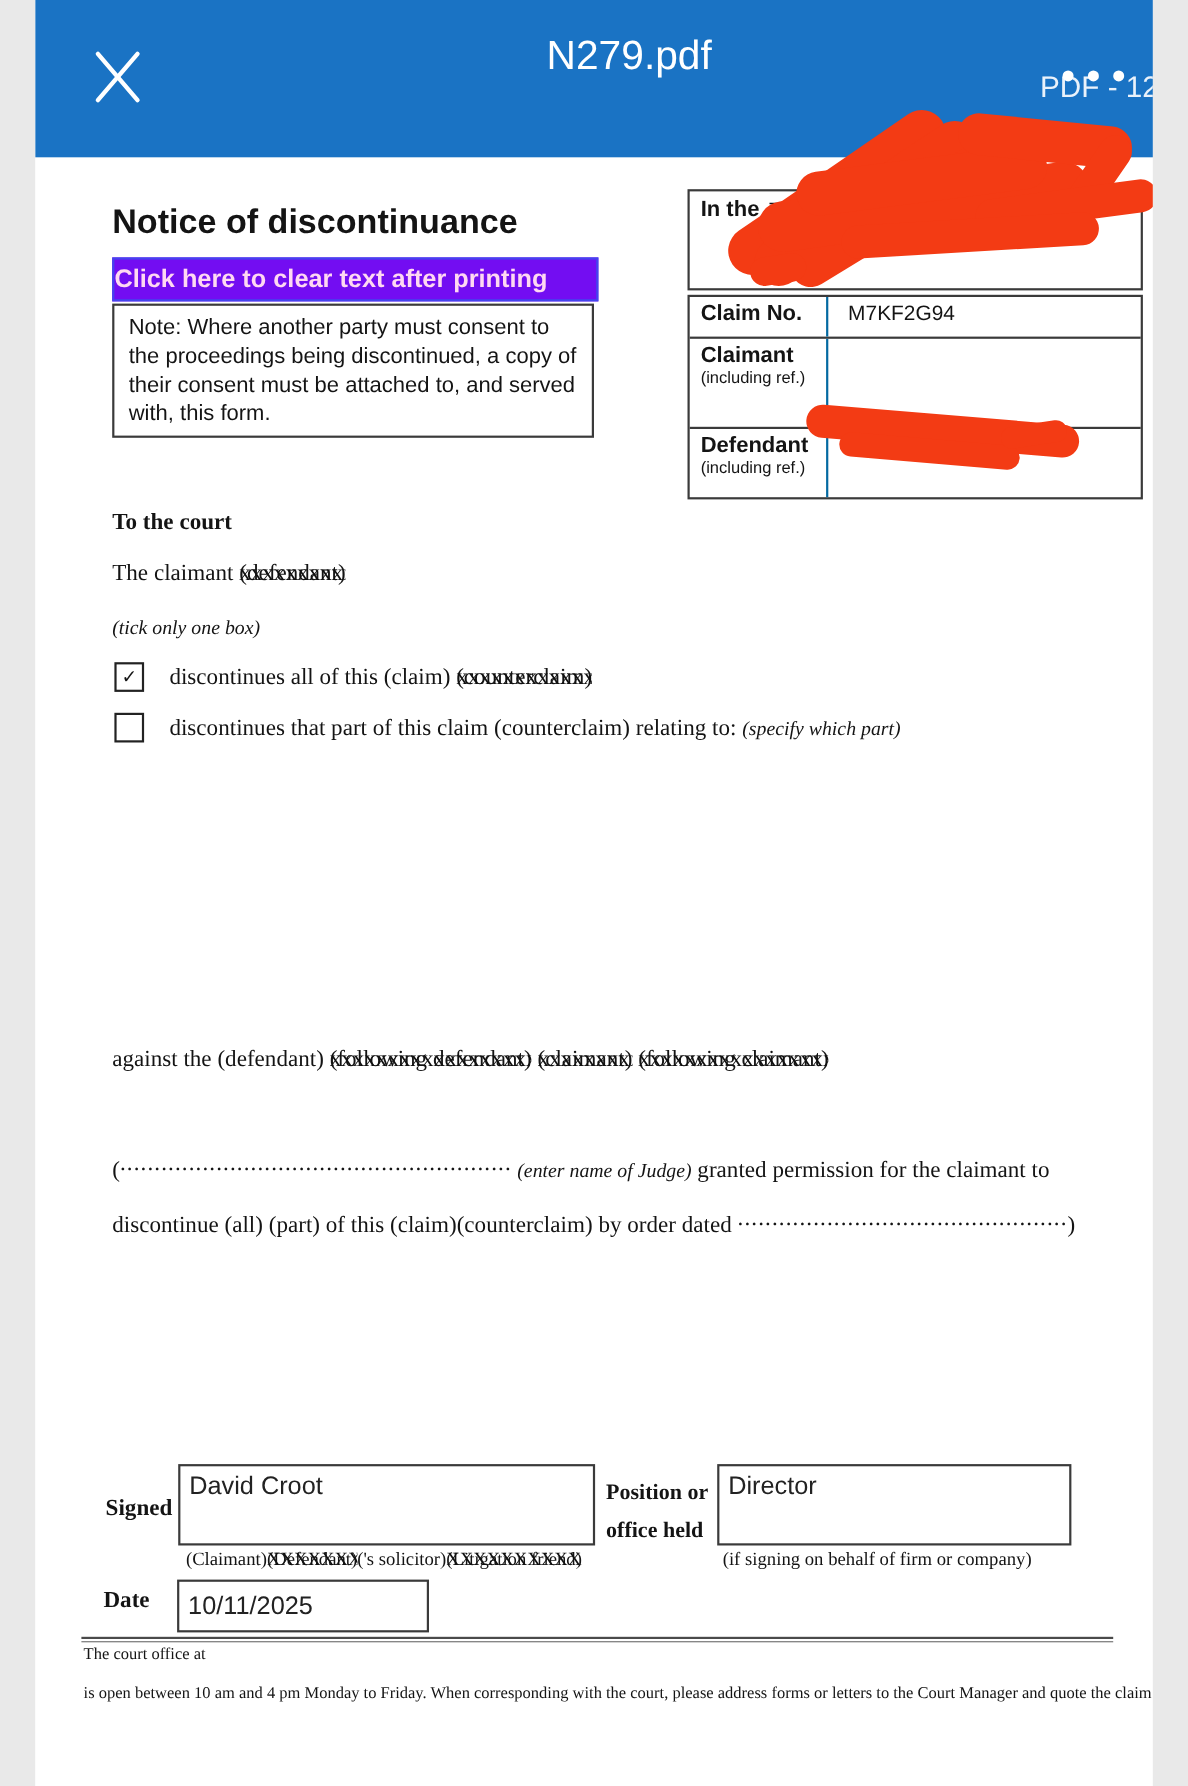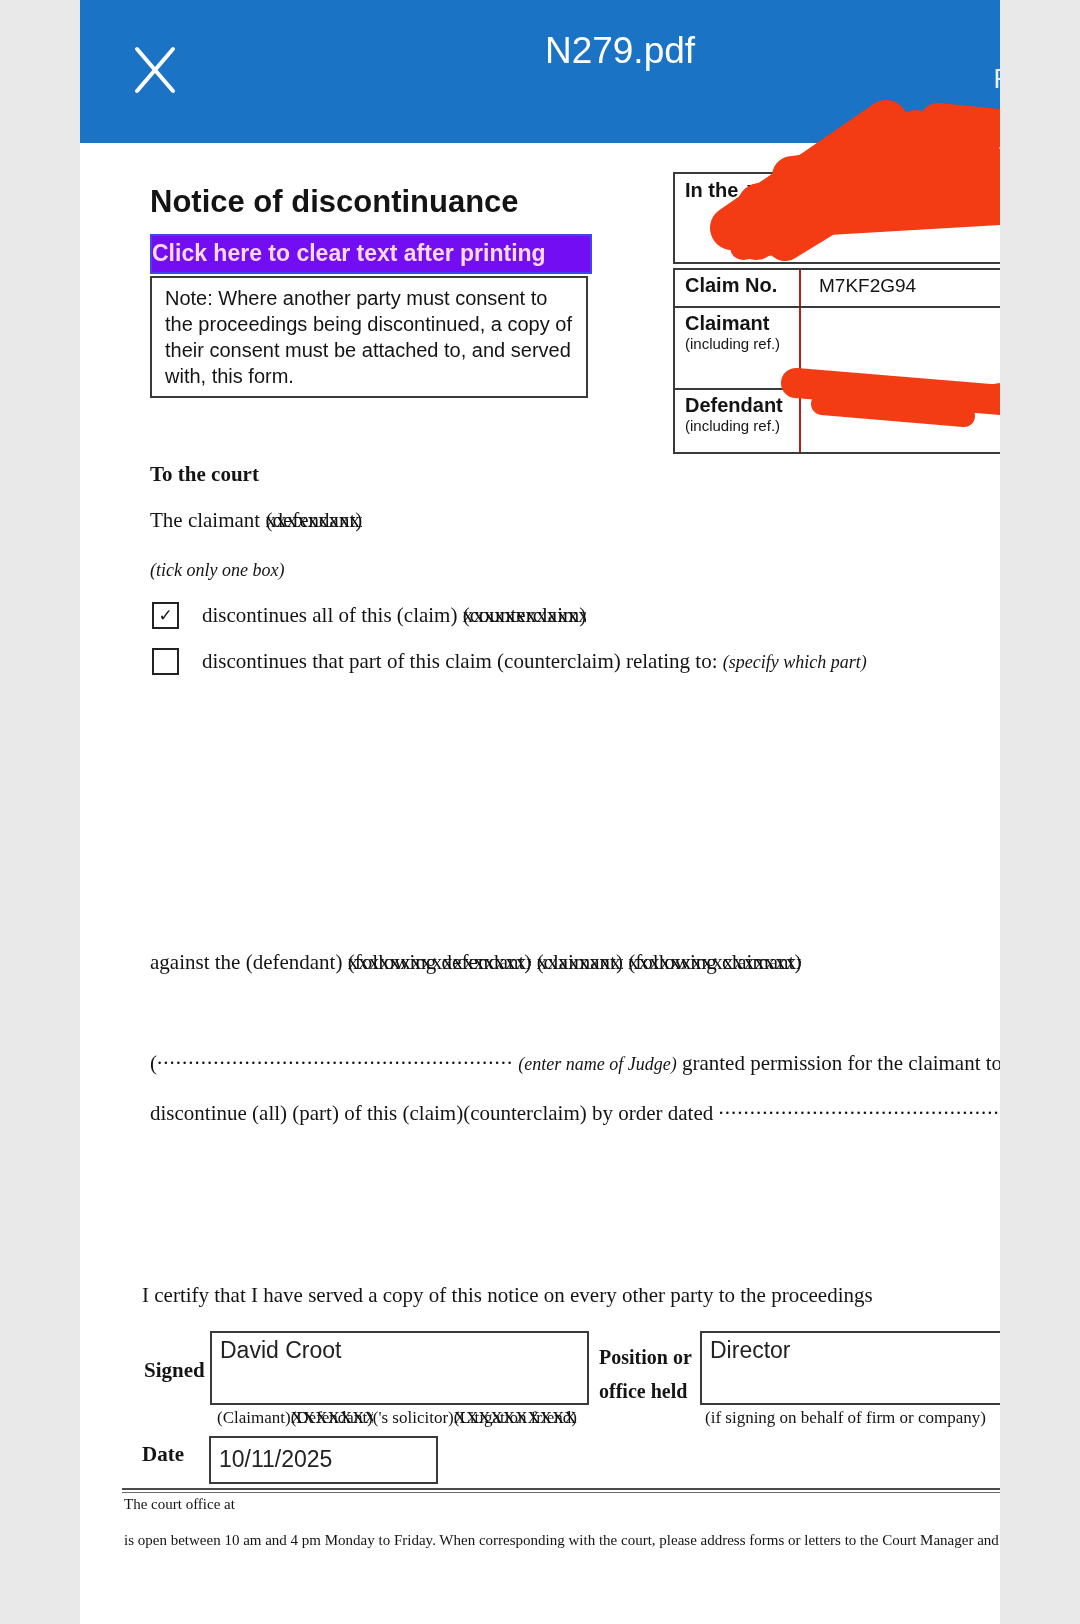--- a/index.html
+++ b/index.html
@@ -1,16 +1,16 @@
 <!DOCTYPE html>
 <html><head>
 <meta charset="utf-8">
 <style>
   html,body{margin:0;padding:0;background:#e9e9e9;}
-  .page{position:relative;width:920px;height:1624px;margin:0 auto;background:#ffffff;overflow:hidden;
+  .page{position:relative;width:1016px;height:1624px;margin:0 auto;background:#ffffff;overflow:hidden;
         font-family:"Liberation Serif", serif;color:#141414;}
   .abs{position:absolute;}
   .nowrap{white-space:nowrap;}
   .sans{font-family:"Liberation Sans", sans-serif;}
   .serif{font-family:Liberation Sans, sans-serif;}
 
   
   .vheader{left:0;top:0;width:1080px;height:143px;background:#1a73c4;z-index:10;}
   .vtitle{left:0;top:30px;width:1080px;text-align:center;color:#fff;font-size:37px;}
   .vsub{left:0;top:64px;width:1080px;text-align:right;color:#eaf2fb;font-size:27px;}
@@ -23,21 +23,21 @@
   .clearbtn{left:70px;top:234px;width:438px;height:36px;background:#730df2;border:2px solid #4444ee;
             color:#ffd8f2;font-size:23px;font-weight:bold;line-height:34px;cursor:pointer;}
   .notebox{left:70px;top:276px;width:408px;border:2px solid #3a3a3a;padding:7px 13px;font-size:20px;line-height:26px;}
 
   
   .tbox{border:2px solid #3a3a3a;background:#fff;}
   .inthe{left:593px;top:172px;width:410px;height:88px;z-index:5;}
   .tmain{left:593px;top:268px;width:410px;height:182px;z-index:5;}
   .trow{display:flex;border-bottom:2px solid #3a3a3a;}
   .trow:last-child{border-bottom:none;}
-  .tlab{width:126px;border-right:2px solid #b91c1c;padding:4px 0 4px 10px;box-sizing:border-box;}
+  .tlab{width:126px;border-right:2px solid #0369a1;padding:4px 0 4px 10px;box-sizing:border-box;}
   .tval{flex:1;padding:4px 0 4px 18px;}
   .blab{font-size:20px;font-weight:bold;}
   .slab{font-size:15px;line-height:17px;}
   .tvaltxt{font-size:19px;line-height:24px;}
   .tbl-sans{font-family:"Liberation Sans", sans-serif;}
   .r-claim{height:36px;} .r-claimant{height:80px;justify-content:space-between;} .r-def{height:62px;}
 
   
   .bodyline{font-size:21px;}
   .bold{font-weight:bold;}
@@ -137,21 +137,20 @@
 
   <div class="abs bodyline nowrap" style="left:70px;top:1045px;">
     <span>(</span><span class="leader leader1">......................................................................................................</span>
     <span class="hint">(enter name of Judge)</span><span> granted permission for the claimant to</span>
   </div>
 
   <div class="abs bodyline nowrap" style="left:70px;top:1095px;">
     <span>discontinue (all) (part) of this (claim)(counterclaim) by order dated </span><span class="leader leader2">......................................................................................................</span><span>)</span>
   </div>
 
-  <div class="abs bodyline nowrap" style="left:62px;top:1283px;">I certify that I have served a copy of this notice on every other party to the proceedings</div>
 
   <div class="abs bodyline bold" style="left:64px;top:1358px;">Signed</div>
   <div class="abs fieldbox" style="left:130px;top:1331px;width:375px;height:70px;">
     <span class="fillval" style="position:absolute;left:8px;top:4px;">David Croot</span>
   </div>
   <div class="abs capline nowrap" style="left:137px;top:1408px;">
     <span>(Claimant)</span><span class="struck"><span>(Defendant)</span><span class="xs">XXXXXXXXXXX</span></span><span>('s solicitor)</span><span class="struck"><span>(Litigation friend)</span><span class="xs">XXXXXXXXXXXXXXXXXXX</span></span>
   </div>
 
   <div class="abs bold" style="left:519px;top:1340px;font-size:20px;line-height:34px;">

